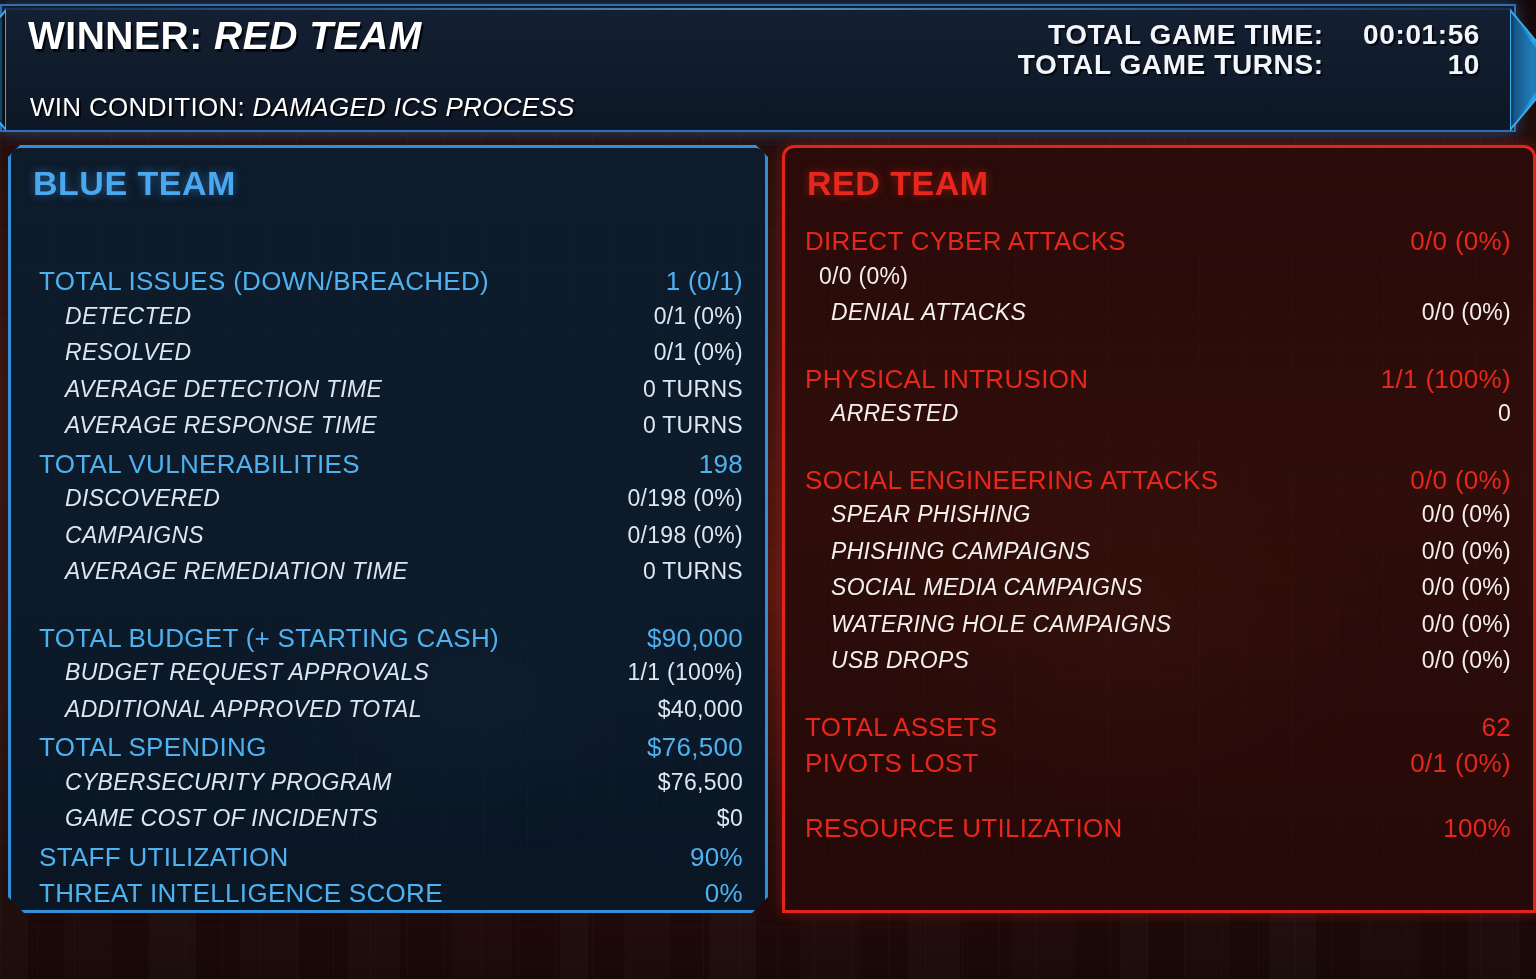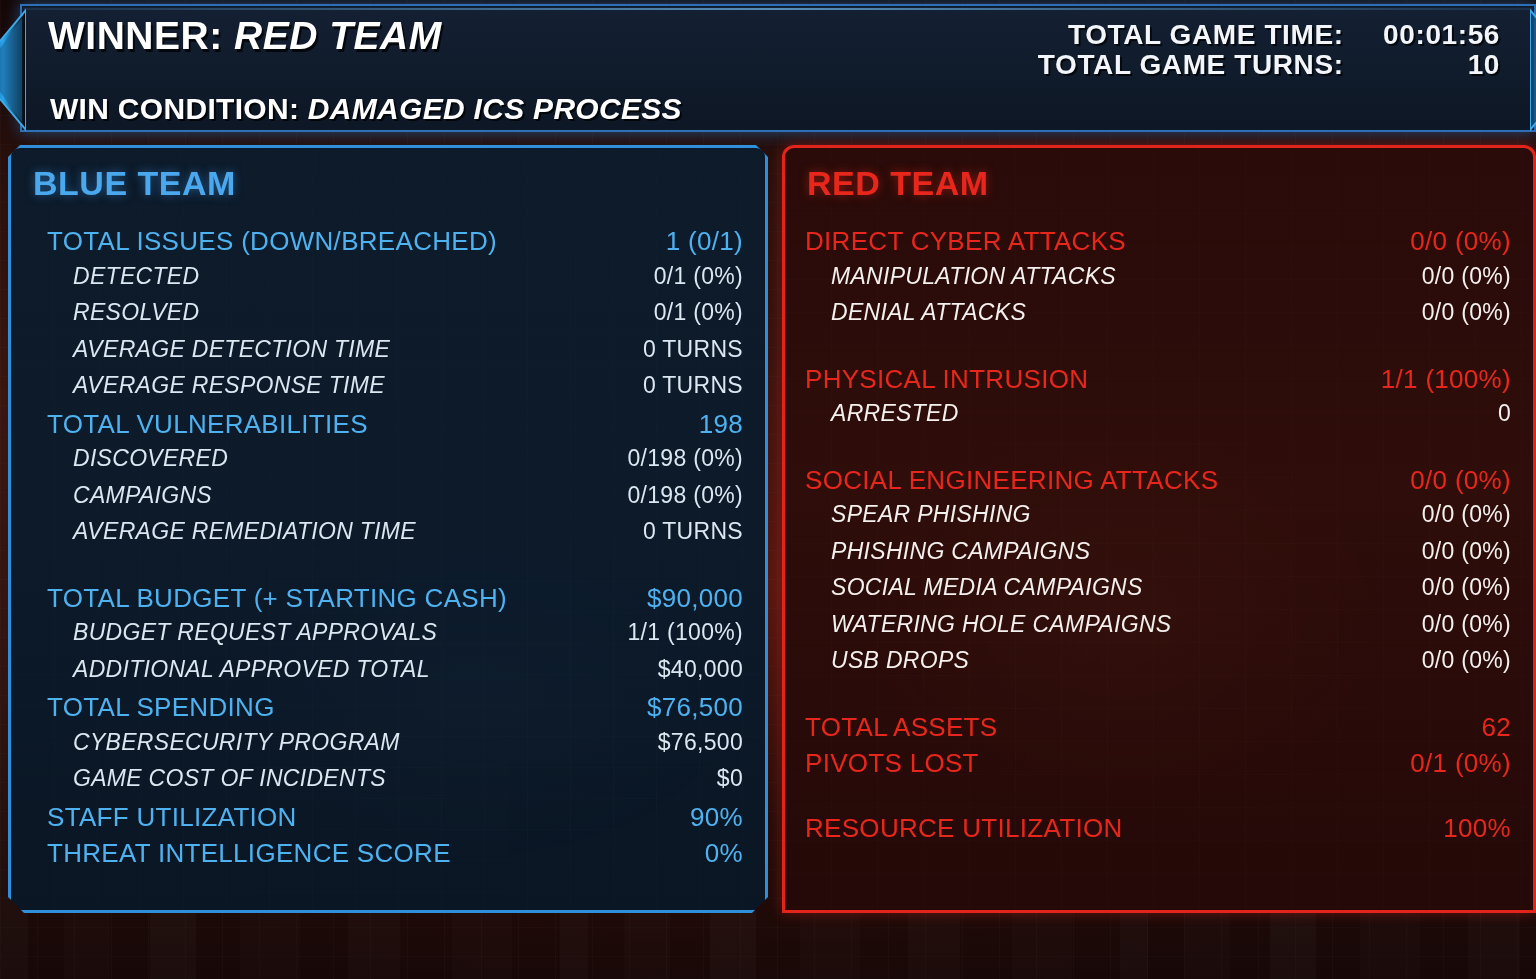--- a/index.html
+++ b/index.html
@@ -47,21 +47,21 @@
         rgba(255,255,255,.028) 348px 400px, transparent 400px 452px,
         rgba(255,255,255,.020) 452px 512px, transparent 512px 560px);
     background-size: 560px 100%;
     -webkit-mask-image: linear-gradient(180deg, transparent 0%, #000 45%, #000 100%);
             mask-image: linear-gradient(180deg, transparent 0%, #000 45%, #000 100%);
   }
 
   
   #header-bar {
     position: absolute;
-    left: 20px; top: 4px;
+    left: 0; top: 4px;
     width: 1516px; height: 128px;
     background: linear-gradient(180deg, #142033 0%, #101b2b 55%, #0d1726 100%);
     border: 2px solid #2f6fb5;
     box-shadow:
       0 0 0 1px #0b1b2e inset,
       0 0 14px rgba(47,130,200,.45),
       0 0 22px rgba(20,60,110,.35);
   }
   #header-bar::before {
     content: "";
@@ -89,22 +89,22 @@
     color: #ffffff;
     letter-spacing: .5px;
     white-space: nowrap;
     text-shadow: 2px 3px 0 rgba(0,0,0,.75);
   }
   #winner-line .val { font-style: italic; }
 
   #wincond-line {
     position: absolute;
     left: 28px; top: 86px;
-    font-size: 30px;
-    font-weight: bold;
+    font-size: 26px;
+    font-weight: normal;
     color: #ffffff;
     letter-spacing: .3px;
     white-space: nowrap;
     text-shadow: 2px 2px 0 rgba(0,0,0,.75);
     text-align: right;
   }
   #wincond-line .val { font-style: italic; }
 
   #header-stats {
     position: absolute;
@@ -194,21 +194,21 @@
     justify-content: space-between;
     height: 36.5px;
     white-space: nowrap;
   }
   .row.gap-before { margin-top: 28px; }
 
   .row .lbl { flex: 0 1 auto; overflow: hidden; }
   .row .val { flex: 0 0 auto; padding-left: 14px; }
 
   
-  #blue-panel .rows { padding: 0 22px 0 36px; }
+  #blue-panel .rows { padding: 0 22px 0 28px; margin-top: 40px; }
   #blue-panel .row.head .lbl,
   #blue-panel .row.head .val {
     font-size: 26px;
     color: #4fb2f0;
     font-style: normal;
     letter-spacing: .3px;
   }
   #blue-panel .row.sub .lbl,
   #blue-panel .row.sub .val {
     font-size: 23px;
@@ -372,21 +372,20 @@
 
   <div id="red-panel" class="panel">
     <div class="panel-tex"></div>
     <div class="panel-title">RED TEAM</div>
     <div class="rows" id="red-rows">
         <div class="row head">
           <span class="lbl">DIRECT CYBER ATTACKS</span>
           <span class="val">0/0 (0%)</span>
         </div>
         <div class="row sub">
-          <span class="lbl">MANIPULATION ATTACKS</span>
           <span class="val">0/0 (0%)</span>
         </div>
         <div class="row sub">
           <span class="lbl">DENIAL ATTACKS</span>
           <span class="val">0/0 (0%)</span>
         </div>
         <div class="row head gap-before">
           <span class="lbl">PHYSICAL INTRUSION</span>
           <span class="val">1/1 (100%)</span>
         </div>

